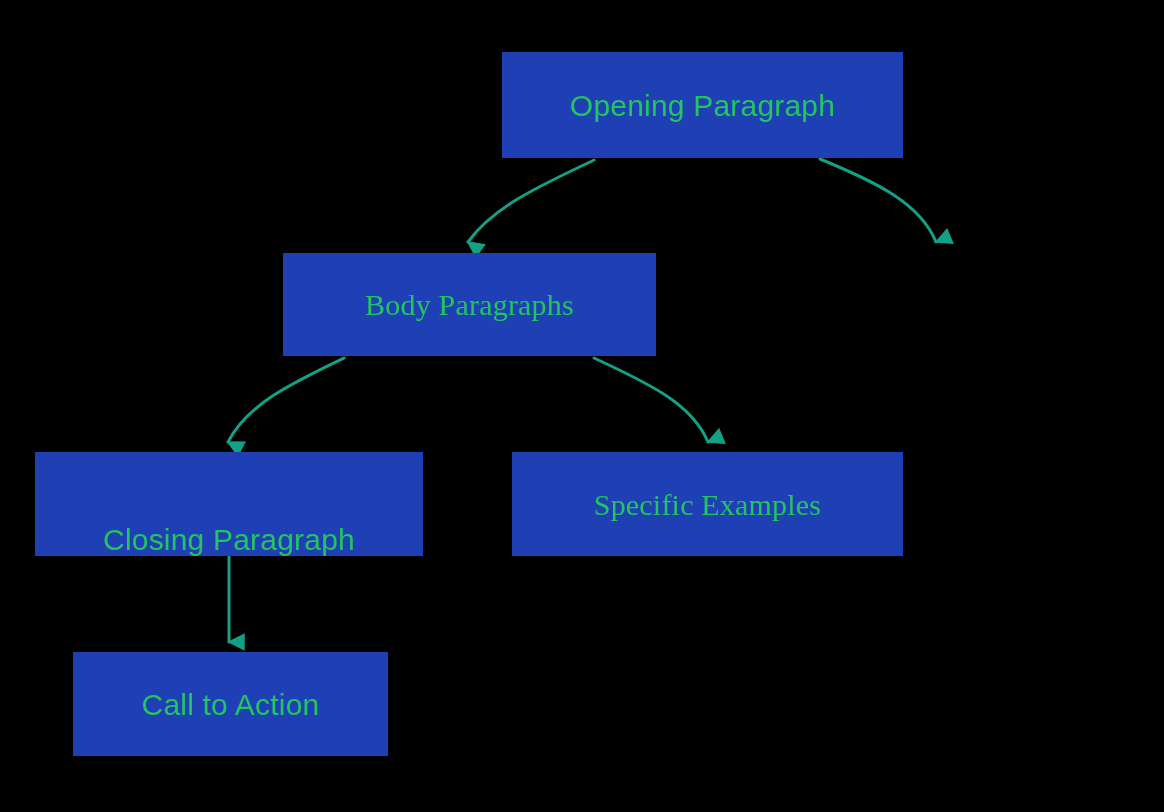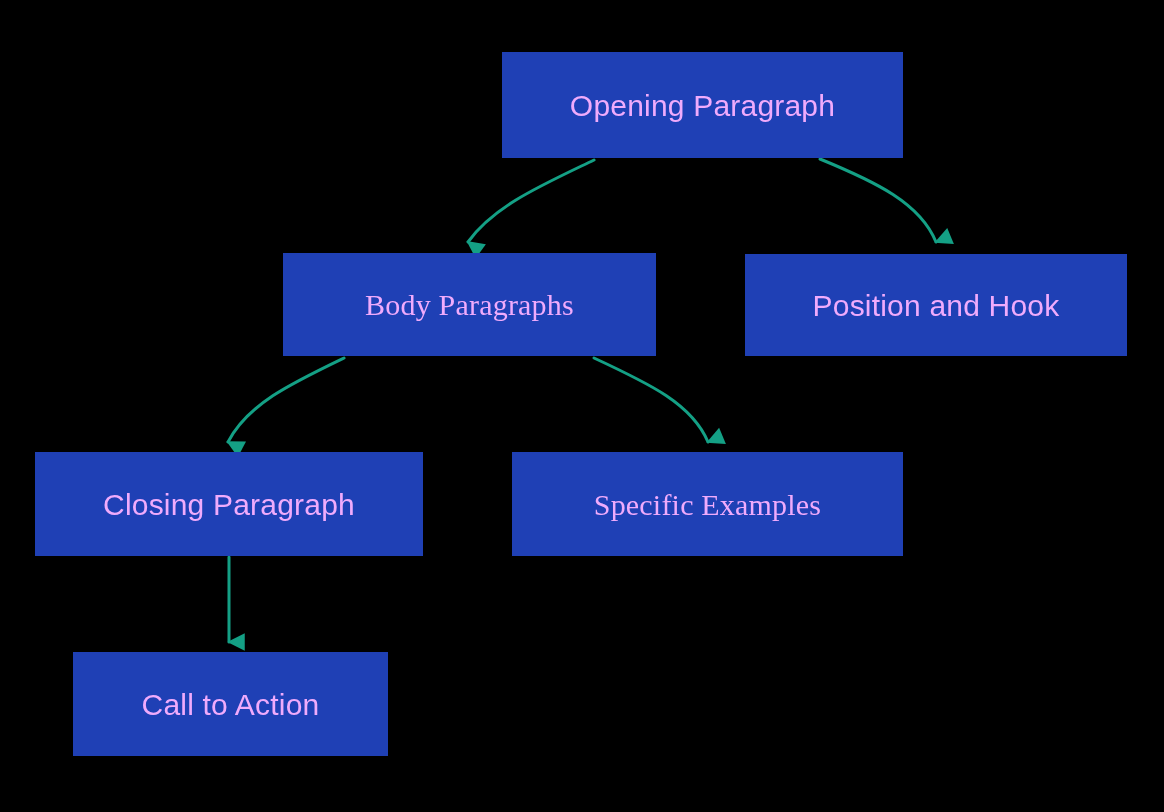--- a/index.html
+++ b/index.html
@@ -27,21 +27,21 @@
   .node {
     position: absolute;
     box-sizing: border-box;
     background: #1f40b5;
     display: flex;
     align-items: center;
     justify-content: center;
     z-index: 2;
   }
   .node-label {
-    color: #f0abfc;
+    color: #22c55e;
     font-size: 30px;
     font-weight: 400;
     letter-spacing: 0.2px;
     line-height: 1.1;
     white-space: nowrap;
     text-align: center;
   }
 </style>
 </head>
 <body>
@@ -64,25 +64,22 @@
   </svg>
 
   <div class="node" style="left: 502px; top: 52px; width: 401px; height: 106px; background: rgb(31, 64, 181);">
     <span class="node-label">Opening Paragraph</span>
   </div>
 
   <div class="node" style="left: 283px; top: 253px; width: 373px; height: 103px; background: rgb(31, 64, 181); font-family: Liberation Serif, serif;">
     <span class="node-label">Body Paragraphs</span>
   </div>
 
-  <div class="node" style="left: 745px; top: 254px; width: 382px; height: 102px; background: rgb(31, 64, 181);">
-    <span class="node-label">Position and Hook</span>
-  </div>
 
-  <div class="node" style="left: 35px; top: 452px; width: 388px; height: 104px; background: rgb(31, 64, 181);">
+  <div class="node" style="left: 35px; top: 452px; width: 388px; height: 104px; background: rgb(31, 64, 181); align-items: flex-end;">
     <span class="node-label">Closing Paragraph</span>
   </div>
 
   <div class="node" style="left: 512px; top: 452px; width: 391px; height: 104px; background: rgb(31, 64, 181); font-family: Liberation Serif, serif;">
     <span class="node-label">Specific Examples</span>
   </div>
 
   <div class="node" style="left: 73px; top: 652px; width: 315px; height: 104px; background: rgb(31, 64, 181); justify-content: center;">
     <span class="node-label">Call to Action</span>
   </div>

